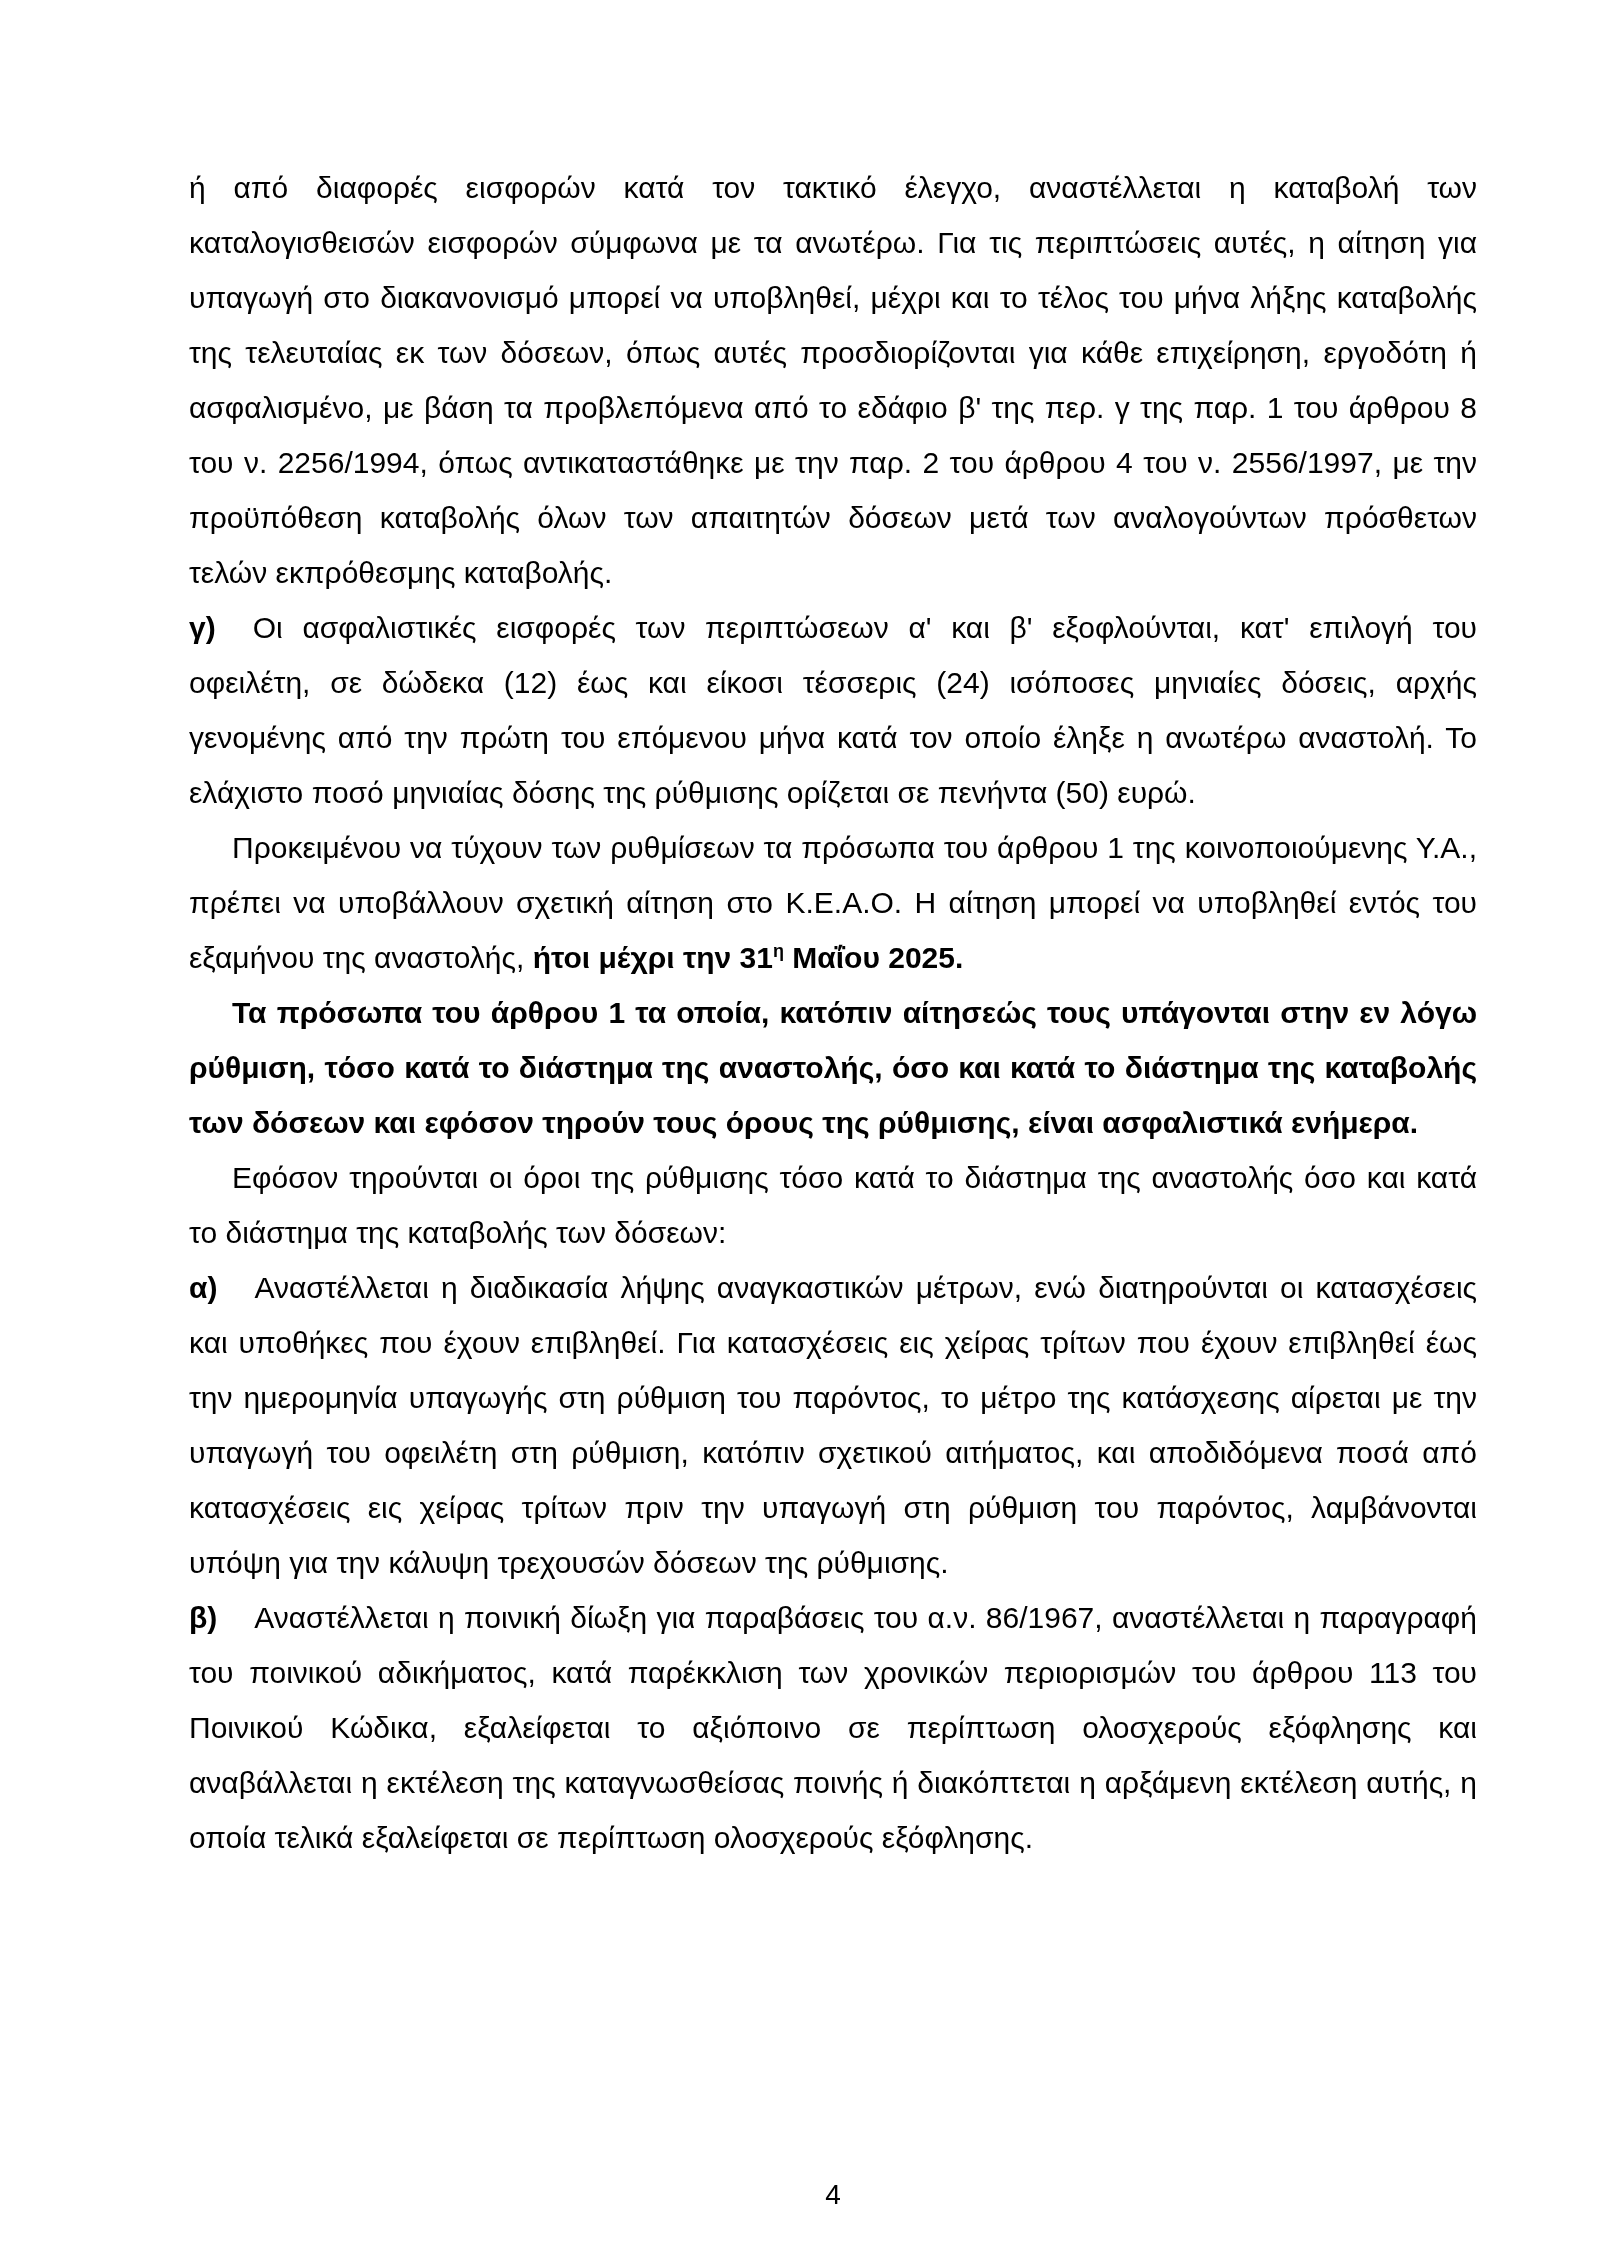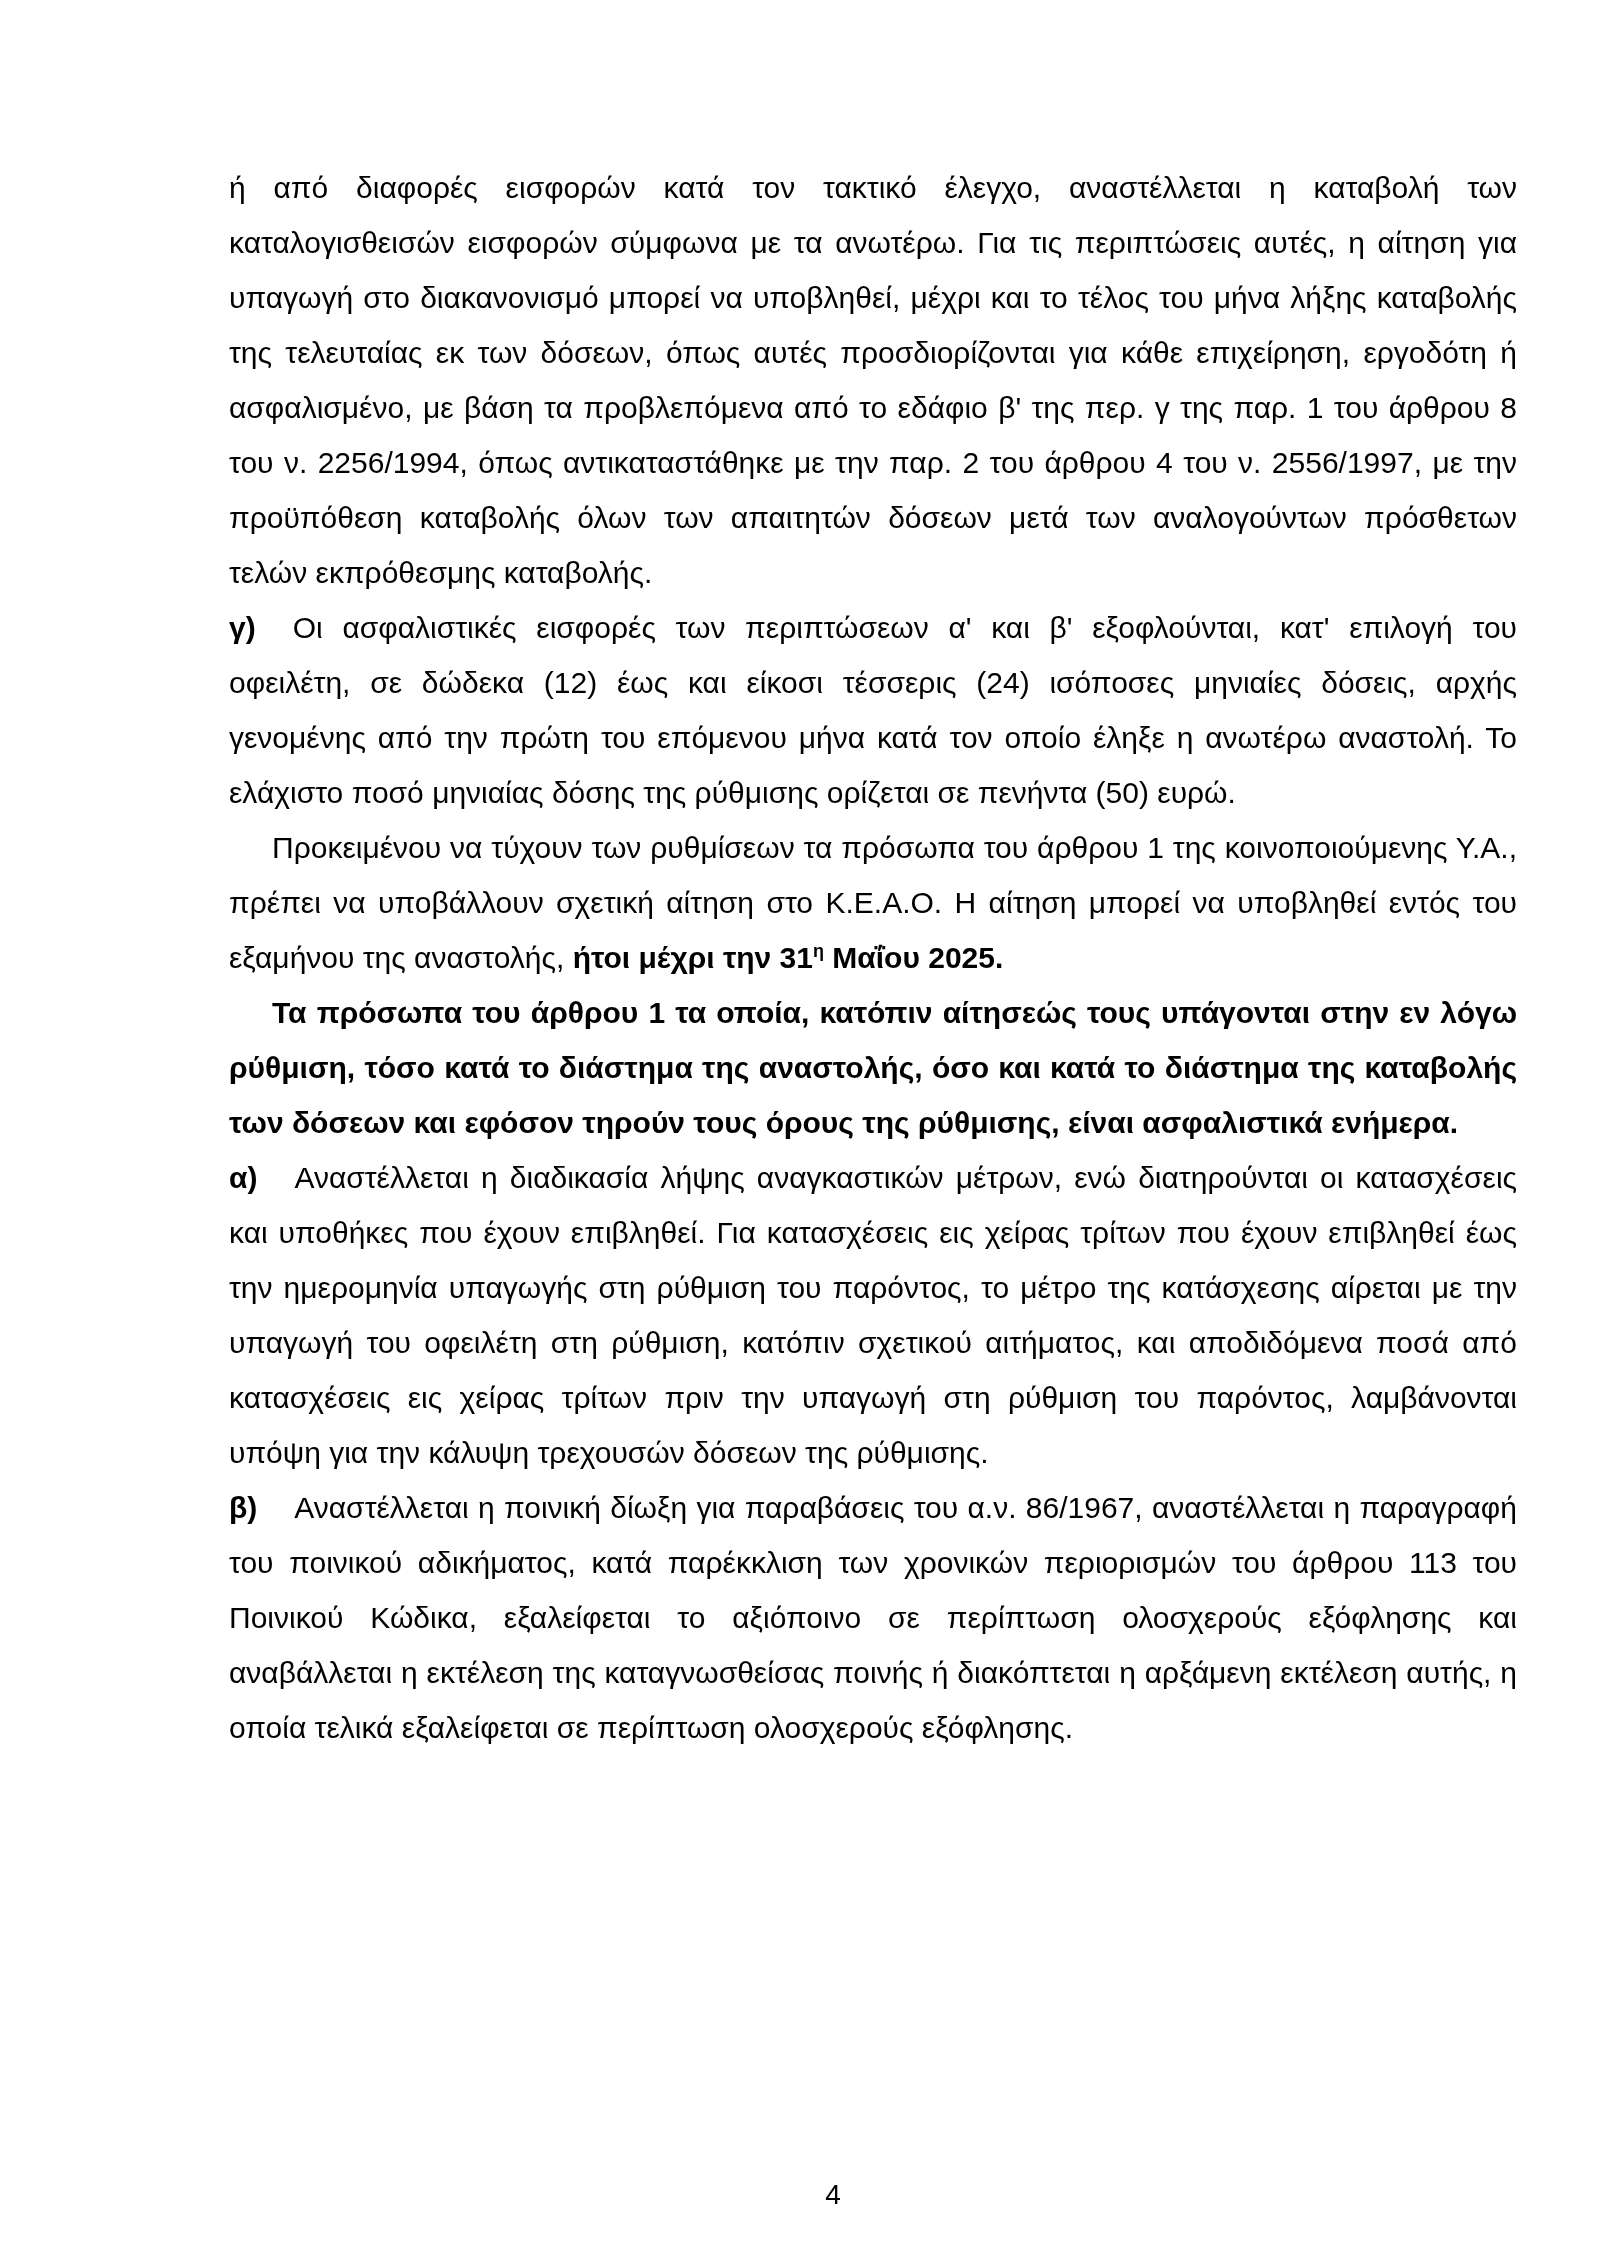--- a/index.html
+++ b/index.html
@@ -19,21 +19,20 @@
     overflow: hidden;
   }
   .content {
     position: absolute;
     left: 189px;
     top: 160px;
     width: 1288px;
     font-size: 30px;
     line-height: 55px;
     text-align: justify;
-    margin-left: 40px;
   }
   .content p, .content h2 {
     margin: 0;
     padding: 0;
     font-size: 30px;
     line-height: 55px;
     font-weight: normal;
   }
   .b { font-weight: bold; }
   .u {
@@ -71,18 +70,19 @@
 </style>
 </head>
 <body>
 
 <div class="page" data-name="document-page">
   <main class="content" data-name="document-body">
       <p data-name="paragraph-intro-continuation"><span class="" data-name="text-run">ή από διαφορές εισφορών κατά τον τακτικό έλεγχο, αναστέλλεται η καταβολή των καταλογισθεισών εισφορών σύμφωνα με τα ανωτέρω. Για τις περιπτώσεις αυτές, η αίτηση για υπαγωγή στο διακανονισμό μπορεί να υποβληθεί, μέχρι και το τέλος του μήνα λήξης καταβολής της τελευταίας εκ των δόσεων, όπως αυτές προσδιορίζονται για κάθε επιχείρηση, εργοδότη ή ασφαλισμένο, με βάση τα προβλεπόμενα από το εδάφιο β' της περ. γ της παρ. 1 του άρθρου 8 του ν. 2256/1994, όπως αντικαταστάθηκε με την παρ. 2 του άρθρου 4 του ν. 2556/1997, με την προϋπόθεση καταβολής όλων των απαιτητών δόσεων μετά των αναλογούντων πρόσθετων τελών εκπρόθεσμης καταβολής.</span></p>
       <p data-name="paragraph-item-gamma"><span class="b" data-name="text-run">γ)</span><span class="tab" data-name="tab-space"></span><span class="" data-name="text-run">Οι ασφαλιστικές εισφορές των περιπτώσεων α' και β' εξοφλούνται, κατ' επιλογή του οφειλέτη, σε δώδεκα (12) έως και είκοσι τέσσερις (24) ισόποσες μηνιαίες δόσεις, αρχής γενομένης από την πρώτη του επόμενου μήνα κατά τον οποίο έληξε η ανωτέρω αναστολή. Το ελάχιστο ποσό μηνιαίας δόσης της ρύθμισης ορίζεται σε πενήντα (50) ευρώ.</span></p>
       <p data-name="paragraph-application"><span class="" data-name="text-run">Προκειμένου να τύχουν των ρυθμίσεων τα πρόσωπα του άρθρου 1 της κοινοποιούμενης Υ.Α., πρέπει να υποβάλλουν σχετική αίτηση στο Κ.Ε.Α.Ο. Η αίτηση μπορεί να υποβληθεί εντός του εξαμήνου της αναστολής, </span><span class="b u" data-name="text-run">ήτοι μέχρι την 31</span><sup class="b u" data-name="text-run">η</sup><span class="b u" data-name="text-run"> Μαΐου 2025.</span></p>
       <p data-name="paragraph-compliance-bold"><span class="b" data-name="text-run">Τα πρόσωπα του άρθρου 1 τα οποία, κατόπιν αίτησεώς τους υπάγονται στην εν λόγω ρύθμιση, τόσο κατά το διάστημα της αναστολής, όσο και κατά το διάστημα της καταβολής των δόσεων και εφόσον τηρούν τους όρους της ρύθμισης, </span><span class="b u" data-name="text-run">είναι ασφαλιστικά ενήμερα</span><span class="b" data-name="text-run">.</span></p>
+      <p data-name="paragraph-terms"><span class="" data-name="text-run">Εφόσον τηρούνται οι όροι της ρύθμισης τόσο κατά το διάστημα της αναστολής όσο και κατά το διάστημα της καταβολής των δόσεων:</span></p>
       <p data-name="paragraph-item-alpha"><span class="b" data-name="text-run">α)</span><span class="tab" data-name="tab-space"></span><span class="" data-name="text-run">Αναστέλλεται η διαδικασία λήψης αναγκαστικών μέτρων, ενώ διατηρούνται οι κατασχέσεις και υποθήκες που έχουν επιβληθεί. Για κατασχέσεις εις χείρας τρίτων που έχουν επιβληθεί έως την ημερομηνία υπαγωγής στη ρύθμιση του παρόντος, το μέτρο της κατάσχεσης αίρεται με την υπαγωγή του οφειλέτη στη ρύθμιση, κατόπιν σχετικού αιτήματος, και αποδιδόμενα ποσά από κατασχέσεις εις χείρας τρίτων πριν την υπαγωγή στη ρύθμιση του παρόντος, λαμβάνονται υπόψη για την κάλυψη τρεχουσών δόσεων της ρύθμισης.</span></p>
       <p data-name="paragraph-item-beta"><span class="b" data-name="text-run">β)</span><span class="tab" data-name="tab-space"></span><span class="" data-name="text-run">Αναστέλλεται η ποινική δίωξη για παραβάσεις του α.ν. 86/1967, αναστέλλεται η παραγραφή του ποινικού αδικήματος, κατά παρέκκλιση των χρονικών περιορισμών του άρθρου 113 του Ποινικού Κώδικα, εξαλείφεται το αξιόποινο σε περίπτωση ολοσχερούς εξόφλησης και αναβάλλεται η εκτέλεση της καταγνωσθείσας ποινής ή διακόπτεται  η αρξάμενη εκτέλεση αυτής, η οποία τελικά εξαλείφεται σε περίπτωση ολοσχερούς εξόφλησης.</span></p>
     </main>
   <div class="pagenum" data-name="page-number">4</div>
 </div>
 
 
 </body></html>

